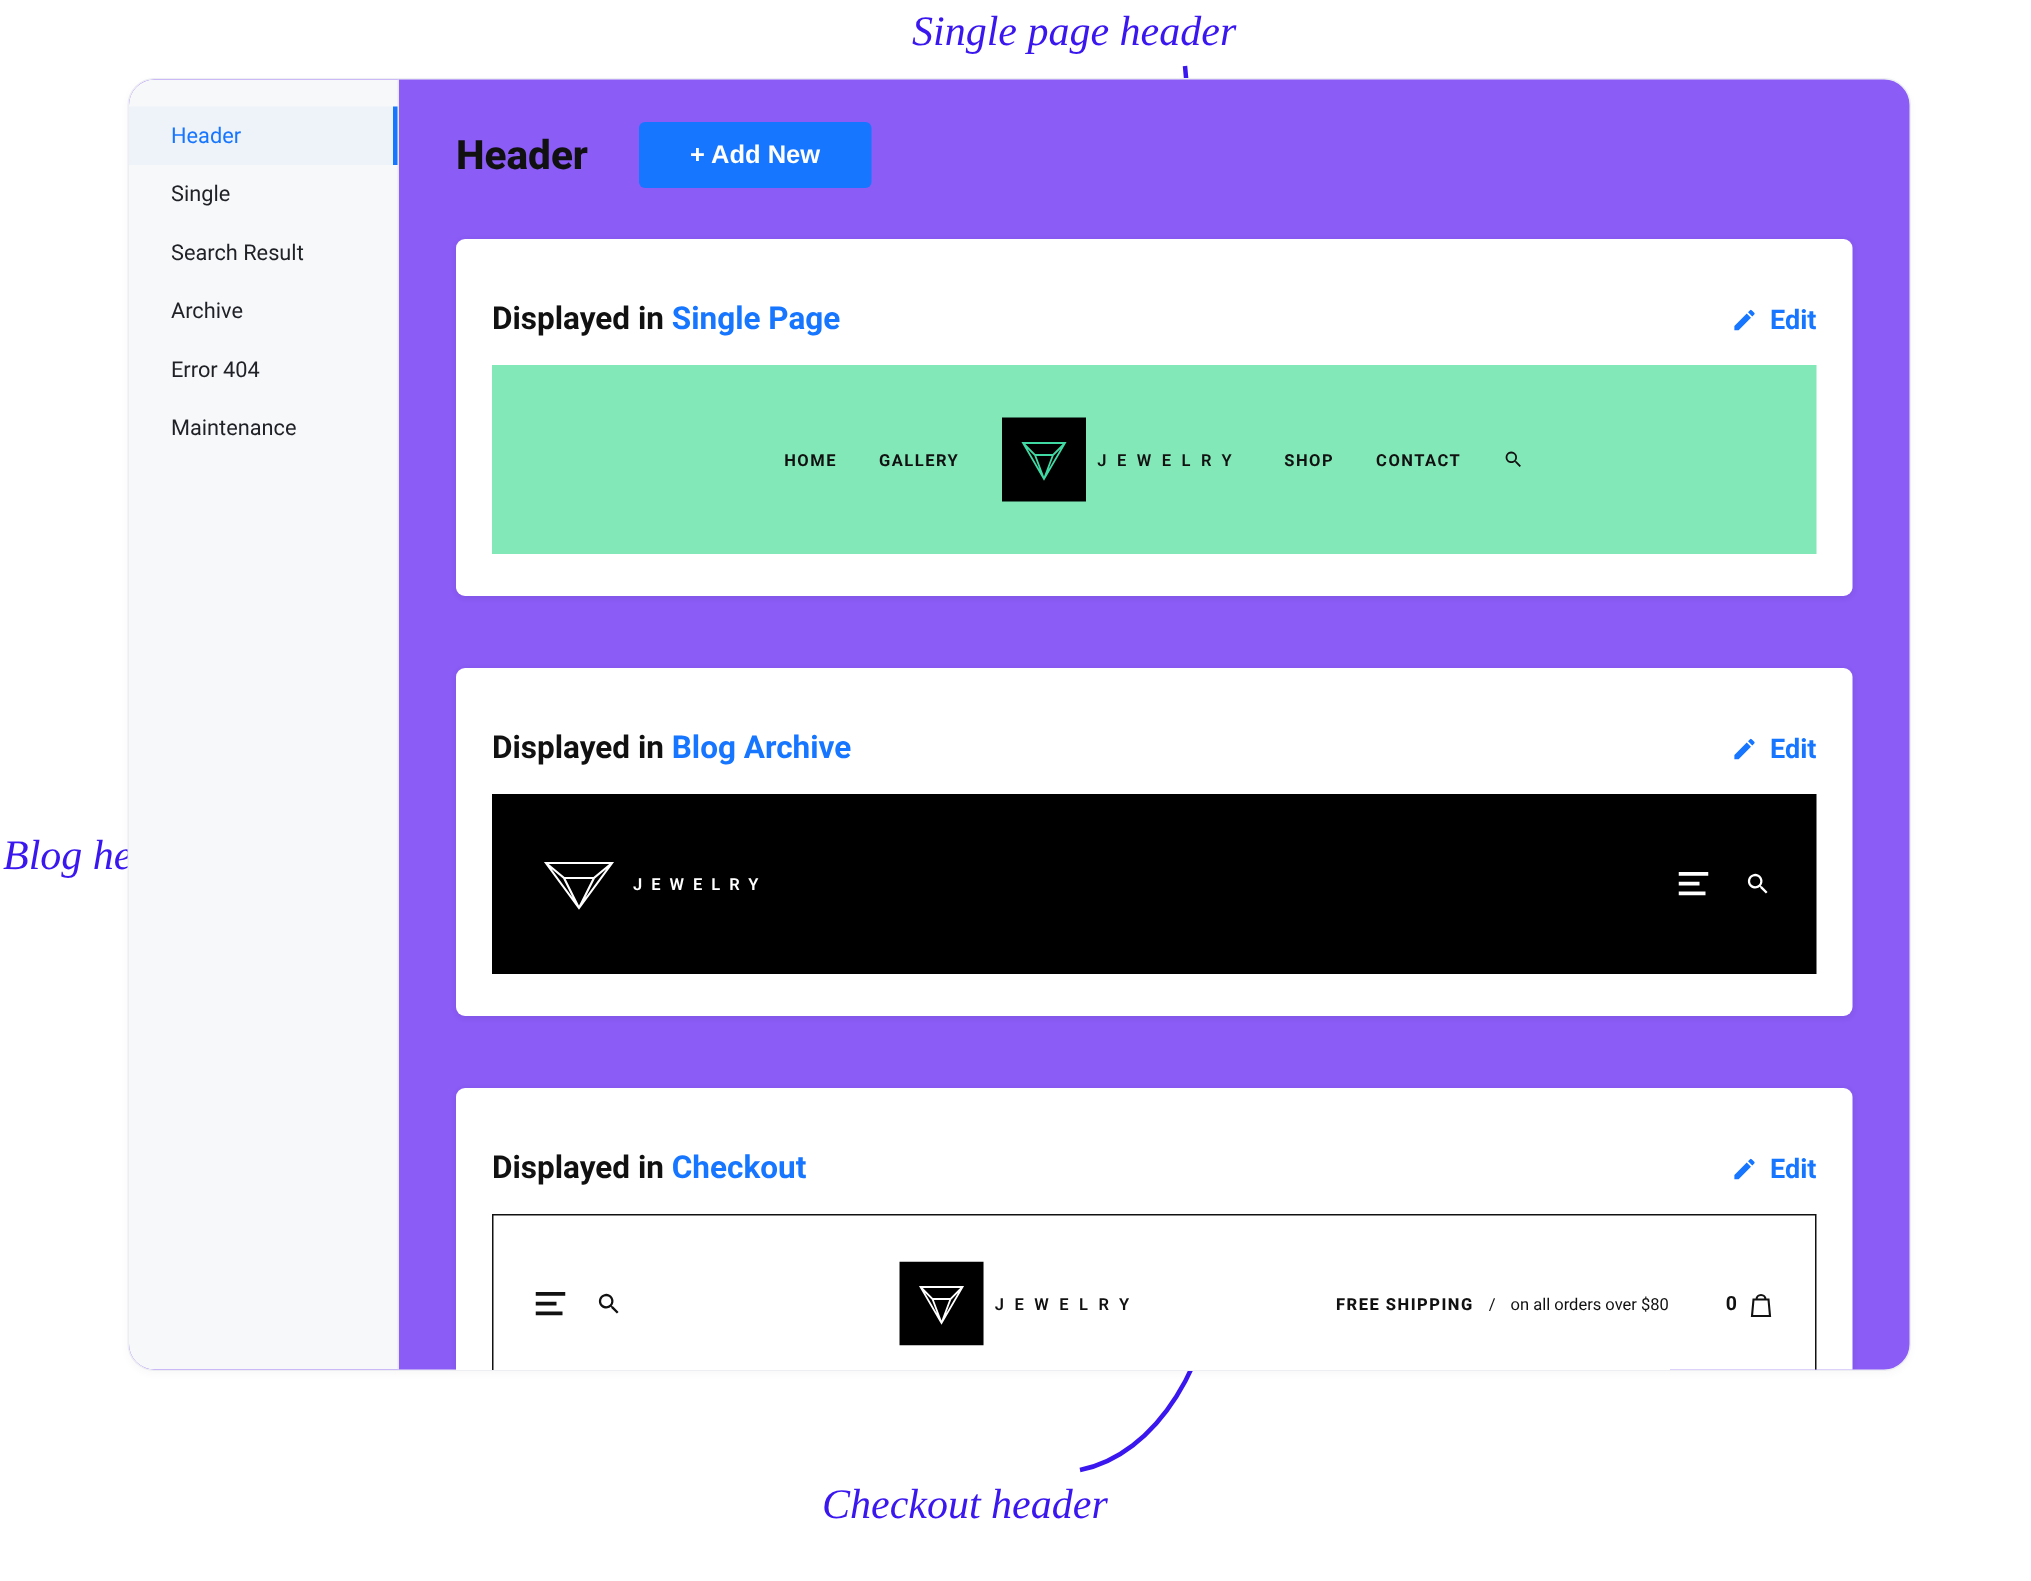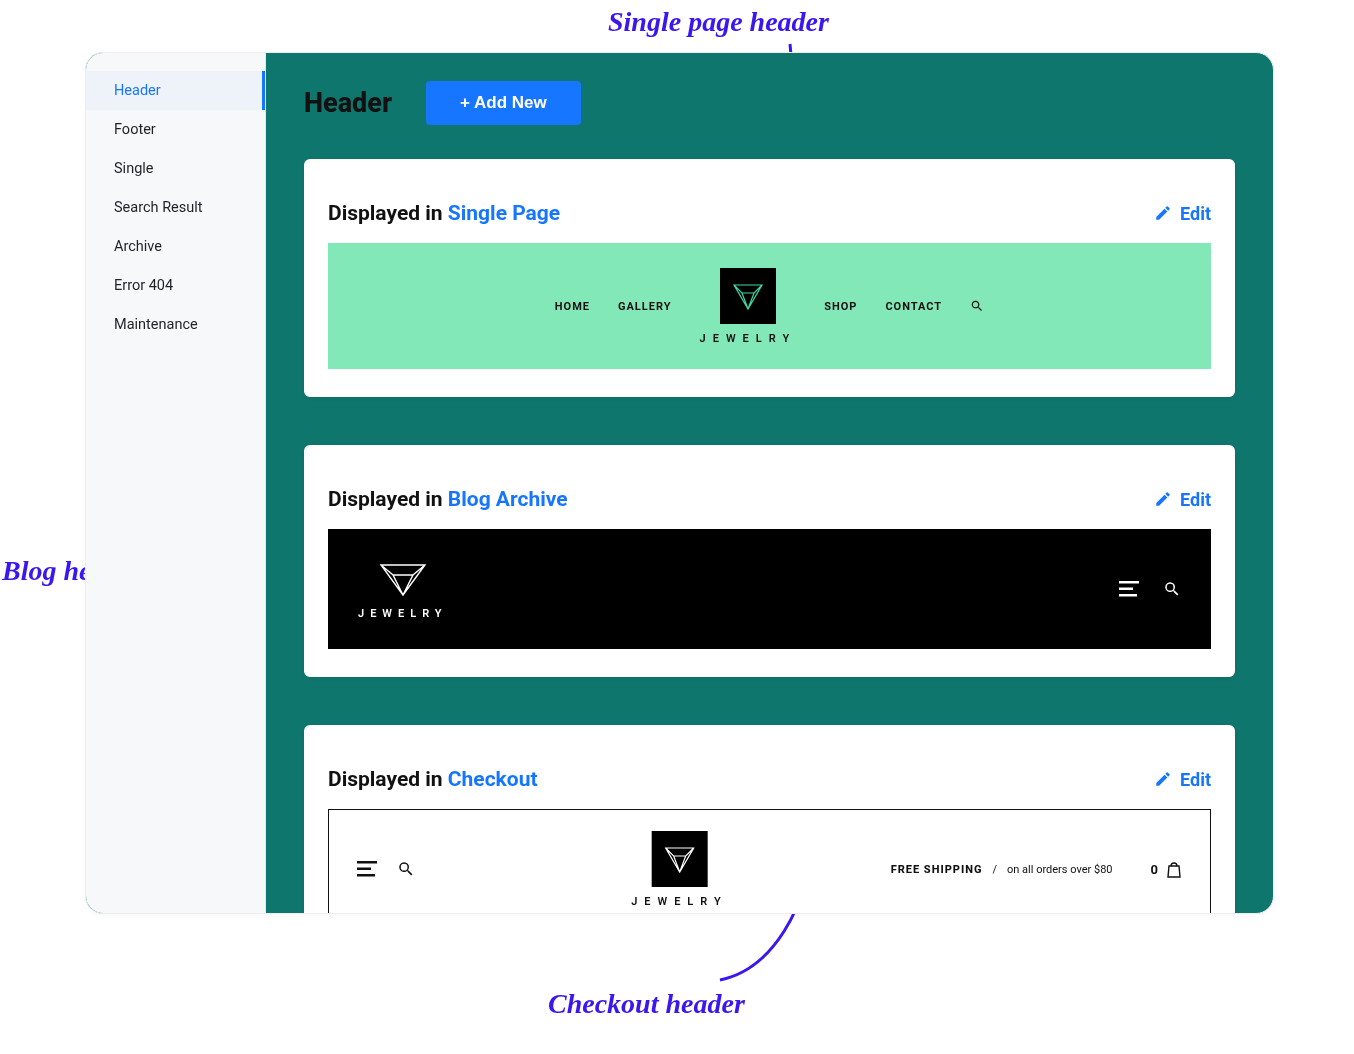--- a/index.html
+++ b/index.html
@@ -6,33 +6,33 @@
   body {
     font-family: -apple-system, BlinkMacSystemFont, "Segoe UI", Roboto, Helvetica, Arial, sans-serif;
     background: #fff;
     width: 1354px;
     height: 1054px;
     position: relative;
   }
   .annotation {
     position: absolute;
     font-family: "Comic Sans MS", "Marker Felt", cursive;
-    font-weight: 700;
+    font-weight: 400;
     font-size: 28px;
     color: #3a16ef;
     pointer-events: none;
     font-style: italic;
   }
   .anno-svg { position: absolute; pointer-events: none; }
 
   .app {
     position: absolute;
     left: 85px; top: 52px;
     width: 1189px; height: 862px;
-    background: #0f766e;
+    background: #8b5cf6;
     border-radius: 18px;
     border: 1px solid #eceef1;
     box-shadow: 0 2px 6px rgba(0,0,0,0.03);
     display: flex;
     overflow: hidden;
   }
   .sidebar {
     width: 180px;
     border-right: 1px solid #e5e7eb;
     padding-top: 18px;
@@ -76,21 +76,21 @@
 
   
   .preview-green {
     background: #83e8b8; height: 126px;
     display: flex; align-items: center; justify-content: center;
     position: relative;
     text-align: right;
   }
   .nav-row { display: flex; align-items: center; gap: 28px; }
   .nav-link { font-size: 11px; font-weight: 700; letter-spacing: 1px; color: #111; white-space: nowrap; }
-  .logo-block { display: flex; flex-direction: column; align-items: center; gap: 8px; }
+  .logo-block { display: flex; flex-direction: row; align-items: center; gap: 8px; }
   .logo-black-box { width: 56px; height: 56px; background: #000; display: flex; align-items: center; justify-content: center; }
   .logo-text { font-size: 11px; font-weight: 600; letter-spacing: 7px; color: #111; }
   .logo-text-white { font-size: 11px; font-weight: 600; letter-spacing: 6px; color: #fff; }
   .search-ico { width: 14px; height: 14px; }
 
   
   .preview-black {
     background: #000; height: 120px;
     display: flex; align-items: center; justify-content: space-between;
     padding: 0 30px;
@@ -126,21 +126,20 @@
 
 <div class="annotation" style="left:548px; top:988px;">Checkout header</div>
 <svg class="anno-svg" style="left:690px; top:820px;" width="180" height="170">
   <path d="M30 160 C 80 150, 120 90, 124 8" stroke="#3a16ef" stroke-width="3" fill="none"></path>
   <circle cx="124" cy="6" r="8" fill="#3a16ef"></circle>
 </svg>
 
 <div class="app">
   <div class="sidebar">
     <div class="sidebar-item active">Header</div>
-    <div class="sidebar-item">Footer</div>
     <div class="sidebar-item">Single</div>
     <div class="sidebar-item">Search Result</div>
     <div class="sidebar-item">Archive</div>
     <div class="sidebar-item">Error 404</div>
     <div class="sidebar-item">Maintenance</div>
   </div>
 
   <div class="main">
     <div class="page-head">
       <div class="page-title">Header</div>

